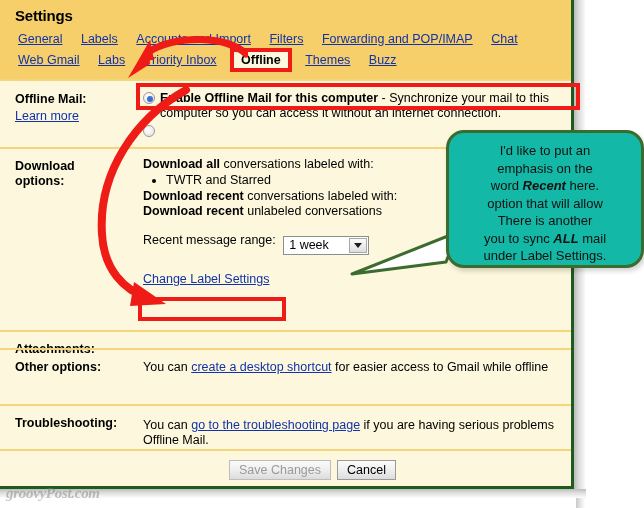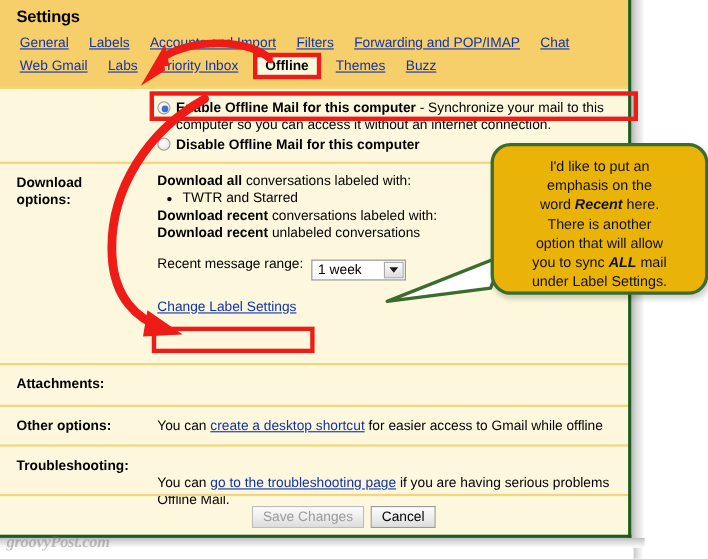--- a/index.html
+++ b/index.html
@@ -218,21 +218,21 @@
   }
   #redbox-offline-tab { left: 230px; top: 48px; width: 62px; height: 24px; }
   #redbox-enable { left: 136px; top: 83px; width: 444px; height: 27px; }
   #redbox-change-label { left: 138px; top: 297px; width: 148px; height: 24px; }
 
   
   .callout {
     position: absolute;
     left: 446px; top: 130px;
     width: 198px; height: 138px;
-    background: #eab308;
+    background: #14b8a6;
     border: 3px solid #3c6b2e;
     border-radius: 18px;
     text-align: center;
     font-size: 13px;
     line-height: 17.5px;
     color: #111111;
     padding: 9px 10px 0 10px;
     box-shadow: 2px 3px 5px rgba(0,0,0,0.18);
   }
   .callout .em { font-weight: bold; font-style: italic; }
@@ -276,27 +276,31 @@
           <span class="tab">Web Gmail</span>
           <span class="tab">Labs</span>
           <span class="tab">Priority Inbox</span>
           <span class="tab active">Offline</span>
           <span class="tab">Themes</span>
           <span class="tab">Buzz</span>
         </div>
       </div>
 
       <div class="row" style="top:79px; height:68px;">
+        <div class="rowlabel" style="top:11px;">
+          <span>Offline Mail:</span>
+          <span class="sublink">Learn more</span>
+        </div>
         <div class="rowbody" style="top:10px;">
           <div>
             <span class="radio on"></span><span class="b">Enable Offline Mail for this computer</span><span> - Synchronize your mail to this</span>
           </div>
           <div style="margin-left:17px;">computer so you can access it without an internet connection.</div>
           <div style="margin-top:3px;">
-            <span class="radio"></span><span class="b">Disable Offline Mail for this computer</span>
+            <span class="radio"></span>
           </div>
         </div>
       </div>
 
       <div class="row" style="top:147px; height:183px;">
         <div class="rowlabel" style="top:10px; line-height:15px;">
           <div>Download</div>
           <div>options:</div>
         </div>
         <div class="rowbody" style="top:8px;">
@@ -320,28 +324,28 @@
           <div style="margin-top:17px;">
             <span class="lnk">Change Label Settings</span>
           </div>
         </div>
       </div>
 
       <div class="row" style="top:330px; height:38px;">
         <div class="rowlabel" style="top:10px;">Attachments:</div>
       </div>
 
-      <div class="row" style="top:368px; height:36px;">
+      <div class="row" style="top:348px; height:36px;">
         <div class="rowlabel" style="top:10px;">Other options:</div>
         <div class="rowbody" style="top:10px;"><span>You can </span><span class="lnk">create a desktop shortcut</span><span> for easier access to Gmail while offline</span></div>
       </div>
 
       <div class="row" style="top:404px; height:45px;">
         <div class="rowlabel" style="top:10px;">Troubleshooting:</div>
-        <div class="rowbody" style="top:26px;">
+        <div class="rowbody" style="top:12px;">
           <div><span>You can </span><span class="lnk">go to the troubleshooting page</span><span> if you are having serious problems</span></div>
           <div>Offline Mail.</div>
         </div>
       </div>
 
       <div class="btnrow">
         <button class="btn disabled" style="left:229px;">Save Changes</button>
         <button class="btn" style="left:337px;">Cancel</button>
       </div>
 
@@ -364,21 +368,21 @@
   <div class="redbox" id="redbox-change-label"></div>
 
   <svg class="anno" style="left:346px; top:228px; width:120px; height:55px;" viewBox="0 0 120 55">
     <path d="M112 4 L 6 46 L 100 34 Z" fill="#ffffff" stroke="#3c6b2e" stroke-width="3" stroke-linejoin="round"></path>
   </svg>
 
   <div class="callout">
     <div>I'd like to put an</div>
     <div>emphasis on the</div>
     <div><span>word </span><span class="em">Recent</span><span> here.</span></div>
+    <div>option that will allow</div>
     <div>There is another</div>
-    <div>option that will allow</div>
     <div><span>you to sync </span><span class="em">ALL</span><span> mail</span></div>
     <div>under Label Settings.</div>
   </div>
 
   <div class="watermark">groovyPost.com</div>
 
 </div>
 
 </body></html>

